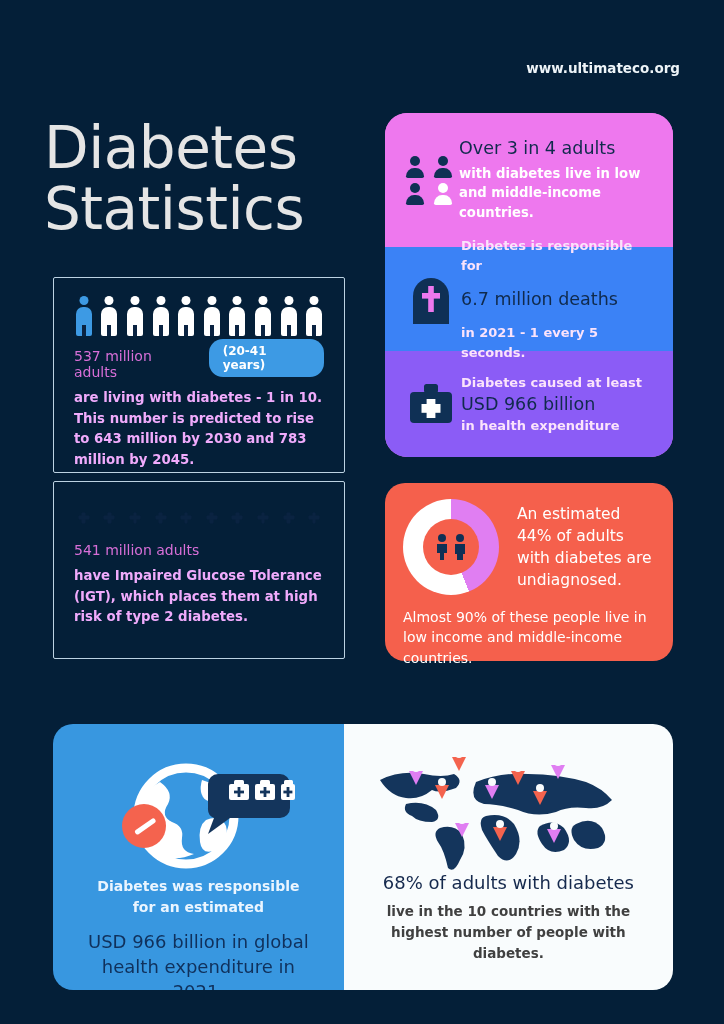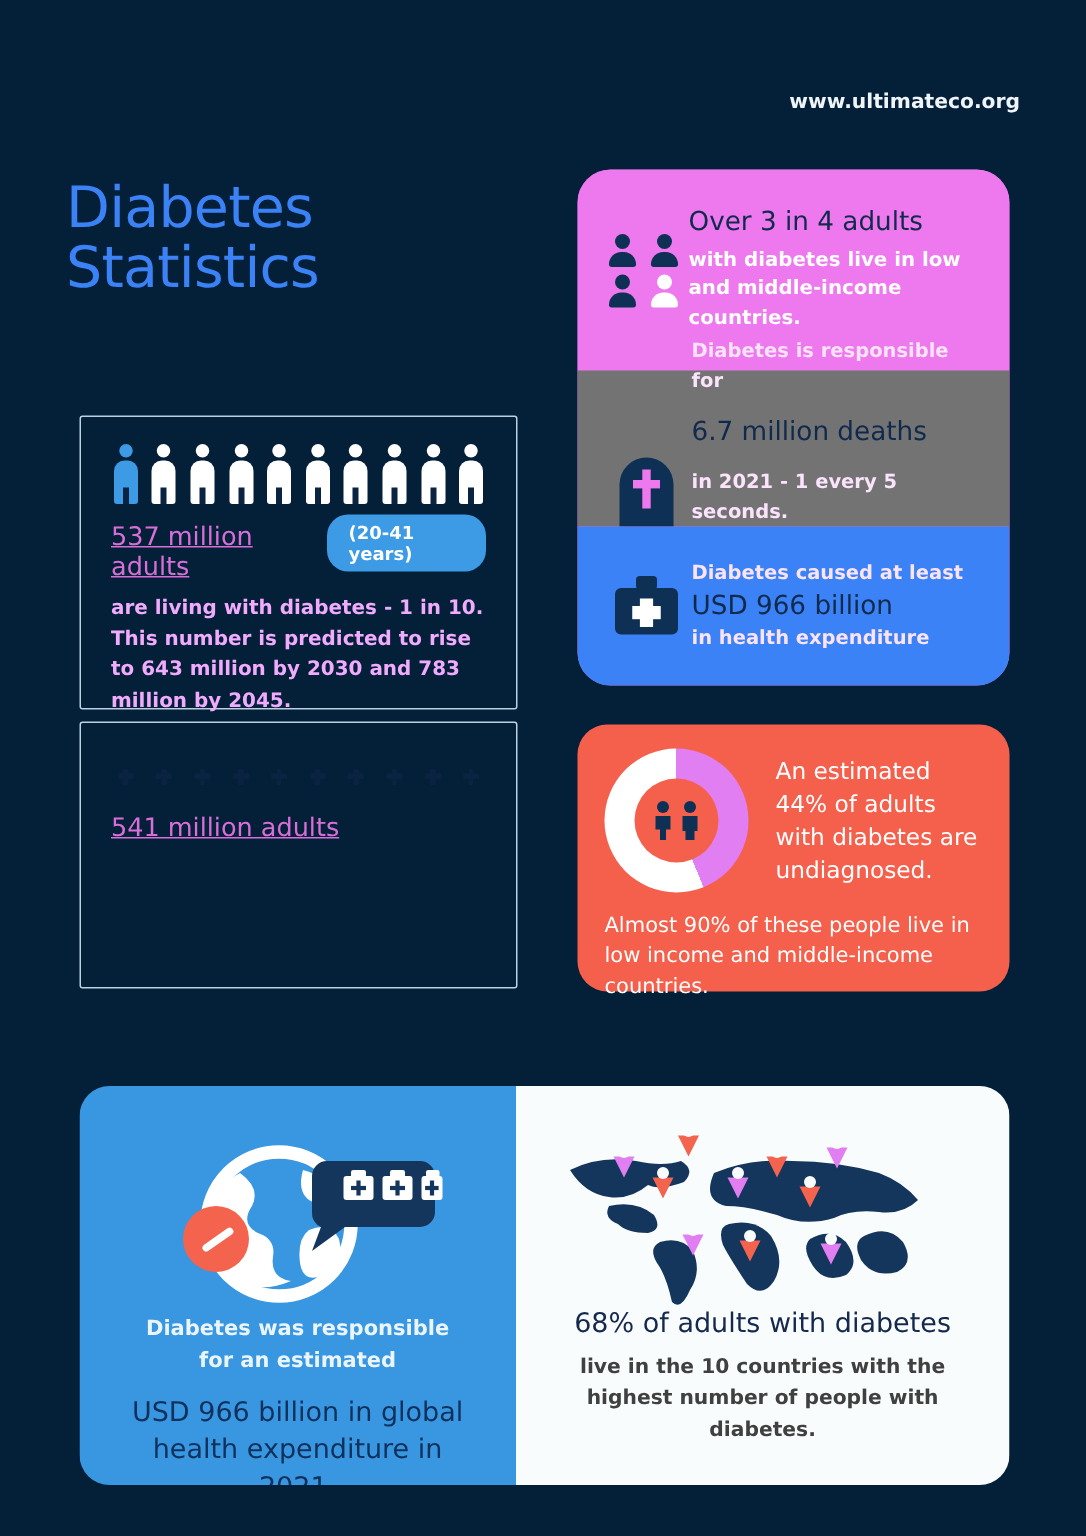--- a/index.html
+++ b/index.html
@@ -12,21 +12,21 @@
   .page { position: relative; width: 724px; height: 1024px; background: #041f38; }
 
   
   .header { position: absolute; left: 0; top: 50px; width: 724px; height: 42px; }
   .brand { position: absolute; left: 44px; top: 0; display: flex; align-items: center; gap: 12px; }
   .brand-name { color: #f2f6f9; font-size: 14.5px; font-weight: 600; letter-spacing: .2px; }
   .site-url { position: absolute; right: 44px; top: 10px; color: #eef4f8; font-size: 13.5px; font-weight: 600; }
 
   
   .title { position: absolute; left: 44px; top: 118px; width: 330px;
-           color: #3b82f6; font-size: 38px; line-height: 1.06; font-weight: 400;
+           color: #e5e5e5; font-size: 58px; line-height: 1.06; font-weight: 400;
            letter-spacing: -.5px; font-family: "DejaVu Sans", sans-serif; }
 
   
   .outline-box { position: absolute; border: 1.5px solid #bcd2e2; border-radius: 2px; }
   .box1 { left: 53px; top: 277px; width: 292px; height: 196px; }
   .box2 { left: 53px; top: 481px; width: 292px; height: 178px; }
 
   .icon-row { display: flex; gap: 6px; padding: 0; }
   .person-ico { width: 22px; height: 40px; position: relative; }
   .person-ico .head { position:absolute; left:50%; transform:translateX(-50%); top:0; width:9px; height:9px; border-radius:50%; }
@@ -35,34 +35,34 @@
   .person-ico .legs { position:absolute; left:50%; transform:translateX(-50%); bottom:0; width:4px; height:11px; background:#0a2341; }
 
   .drop-ico { width: 22px; height: 28px; position: relative; }
   .drop-shape { width: 22px; height: 28px; border-radius: 50% 50% 50% 50% / 62% 62% 38% 38%;
                 clip-path: polygon(50% 0%, 88% 38%, 100% 64%, 88% 90%, 50% 100%, 12% 90%, 0% 64%, 12% 38%); }
   .drop-cross { position: absolute; left: 50%; top: 56%; transform: translate(-50%,-50%); width: 11px; height: 11px; }
   .drop-cross::before, .drop-cross::after { content:''; position:absolute; background:#0a2341; border-radius:1px; }
   .drop-cross::before { left:3.7px; top:0; width:3.6px; height:11px; }
   .drop-cross::after { left:0; top:3.7px; width:11px; height:3.6px; }
 
-  .stat-head { font-size: 17px; font-weight: 400; margin-top: 12px; text-decoration: underline; }
+  .stat-head { font-size: 14px; font-weight: 400; margin-top: 12px; }
   .stat-pink { color: #d86fd8; }
   .stat-body { color: #f0abfc; font-size: 13.3px; line-height: 1.55; font-weight: 600; margin-top: 8px; }
 
   .badge { display:inline-block; background:#3d9ae4; color:#ffffff; font-size:12px; font-weight:700;
            border-radius: 14px; padding: 5px 14px; }
 
   
   .pink-card { position: absolute; left: 385px; top: 113px; width: 288px; height: 344px;
                border-radius: 22px; overflow: hidden; background: #ee78ee; }
   .pink-band { padding: 0 20px; display:flex; align-items:center; gap: 4px; }
   .band-a { height: 134px; background: #ee78ee; }
-  .band-b { height: 104px; background: #737373; align-items: flex-end; }
-  .band-c { height: 106px; background: #3b82f6; }
+  .band-b { height: 104px; background: #3b82f6; }
+  .band-c { height: 106px; background: #8b5cf6; }
   .band-head-dark { color: #102a4c; font-size: 17.5px; font-weight: 400; }
   .band-sub-white { color: #ffffff; font-size: 13.2px; font-weight: 700; line-height: 1.48; }
   .band-sub-light { color: #fbe3fb; font-size: 13px; font-weight: 700; line-height: 1.5; }
 
   .p-ico { width: 20px; height: 21px; position: relative; display:inline-block; }
   .p-ico i { position:absolute; left:50%; transform:translateX(-50%); top:0; width:10px;height:10px;border-radius:50%; }
   .p-ico u { position:absolute; left:50%; transform:translateX(-50%); top:12px; width:18px;height:10px;
              border-radius: 9px 9px 2px 2px; }
 
   
@@ -178,20 +178,21 @@
           <span class="drop-ico"><span class="drop-shape" style="background:#ffffff"></span><span class="drop-cross"></span></span>
           <span class="drop-ico"><span class="drop-shape" style="background:#ffffff"></span><span class="drop-cross"></span></span>
           <span class="drop-ico"><span class="drop-shape" style="background:#ffffff"></span><span class="drop-cross"></span></span>
           <span class="drop-ico"><span class="drop-shape" style="background:#ffffff"></span><span class="drop-cross"></span></span>
           <span class="drop-ico"><span class="drop-shape" style="background:#ffffff"></span><span class="drop-cross"></span></span>
           <span class="drop-ico"><span class="drop-shape" style="background:#ffffff"></span><span class="drop-cross"></span></span>
           <span class="drop-ico"><span class="drop-shape" style="background:#ffffff"></span><span class="drop-cross"></span></span>
           <span class="drop-ico"><span class="drop-shape" style="background:#ffffff"></span><span class="drop-cross"></span></span>
         </div>
       <div class="stat-head stat-pink">541 million adults</div>
+      <div class="stat-body">have Impaired Glucose Tolerance (IGT), which places them at high risk of type 2 diabetes.</div>
     </div>
   </div>
 
   <div class="pink-card">
 
     <div class="pink-band band-a">
       <div style="display:grid;grid-template-columns:repeat(2,22px);gap:6px 6px;">
         <span class="p-ico">
             <i style="background:#0f3055"></i>
             <u style="background:#0f3055"></u>

